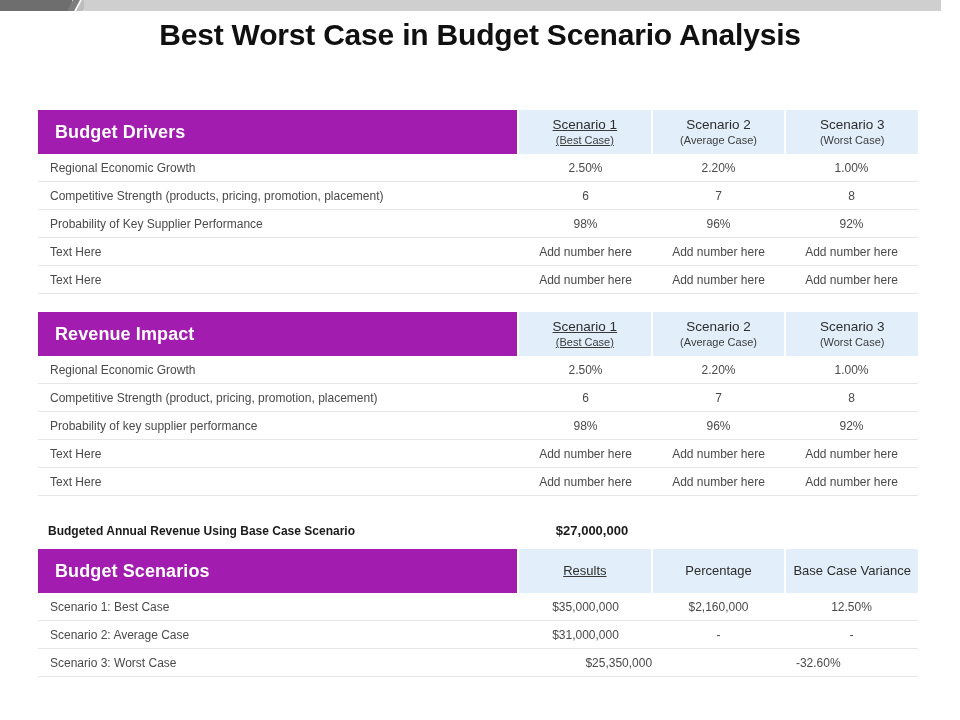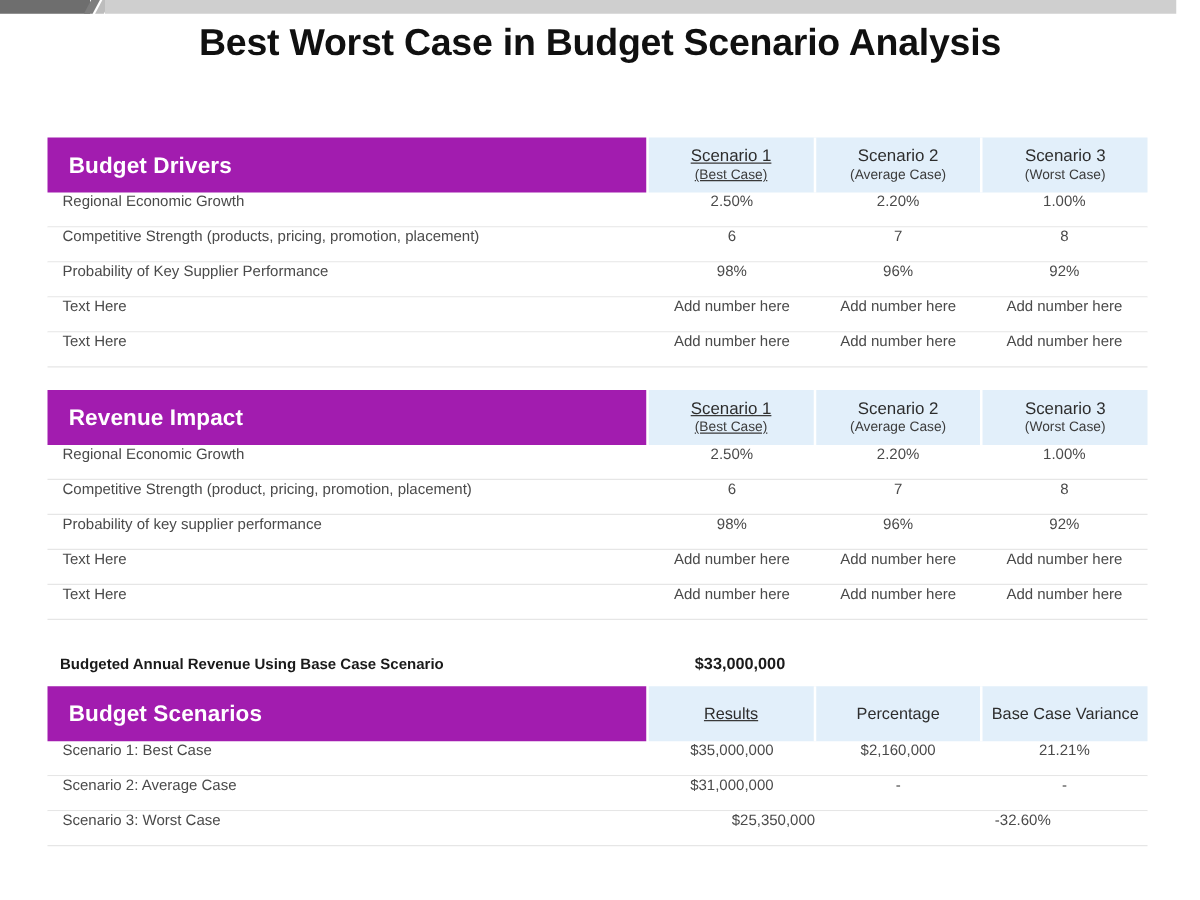--- a/index.html
+++ b/index.html
@@ -118,21 +118,21 @@
     color: #3c3c3c;
     line-height: 14px;
   }
   .head-cell.single .l1 {
     font-size: 13px;
   }
 
   .row {
     display: flex;
     height: 27px;
-    align-items: flex-start;
+    align-items: center;
     border-bottom: 1px solid #e6e6e6;
     background: #ffffff;
   }
   .tbl .row:first-of-type { border-top: 1px solid #e6e6e6; }
   .cell-label {
     width: 479px;
     font-size: 12px;
     color: #4a4a4a;
     display: flex;
     align-items: center;
@@ -309,21 +309,21 @@
     <div class="cell-vals">
       <div class="cell-val">Add number here</div>
       <div class="cell-val">Add number here</div>
       <div class="cell-val">Add number here</div>
     </div>
   </div>
 </div>
 
 <div class="note">
   <div class="note-label">Budgeted Annual Revenue Using Base Case Scenario</div>
-  <div class="note-value">$33,000,000</div>
+  <div class="note-value">$27,000,000</div>
 </div>
 
 <div class="tbl" id="table-scenarios">
   <div class="tbl-head">
     <div class="head-title">Budget Scenarios</div>
     <div class="head-cols">
       <div class="head-cell single">
         <span class="l1">Results</span>
       </div>
       <div class="head-cell single">
@@ -333,21 +333,21 @@
         <span class="l1">Base Case Variance</span>
       </div>
     </div>
   </div>
 
   <div class="row">
     <div class="cell-label">Scenario 1: Best Case</div>
     <div class="cell-vals">
       <div class="cell-val">$35,000,000</div>
       <div class="cell-val">$2,160,000</div>
-      <div class="cell-val">21.21%</div>
+      <div class="cell-val">12.50%</div>
     </div>
   </div>
   <div class="row">
     <div class="cell-label">Scenario 2: Average Case</div>
     <div class="cell-vals">
       <div class="cell-val">$31,000,000</div>
       <div class="cell-val">-</div>
       <div class="cell-val">-</div>
     </div>
   </div>

